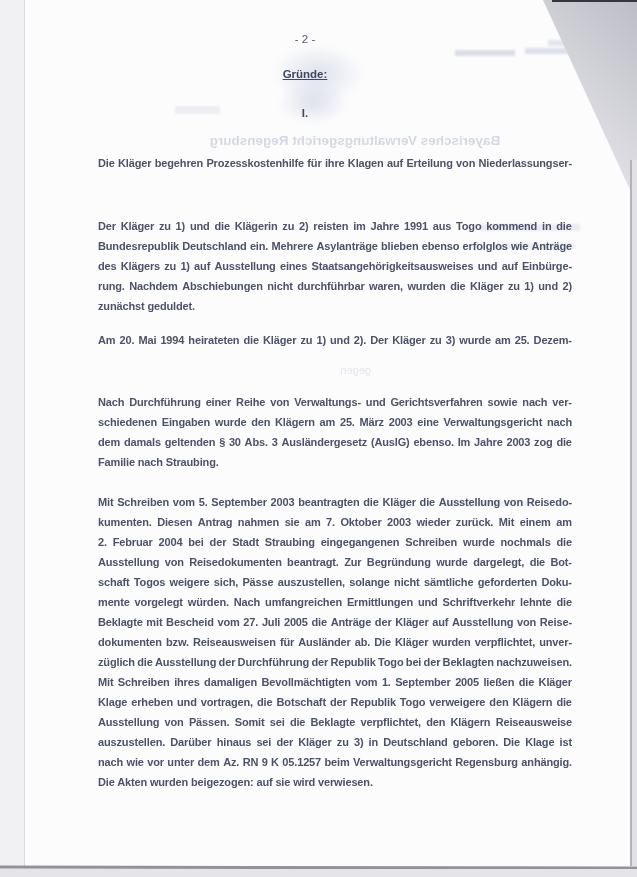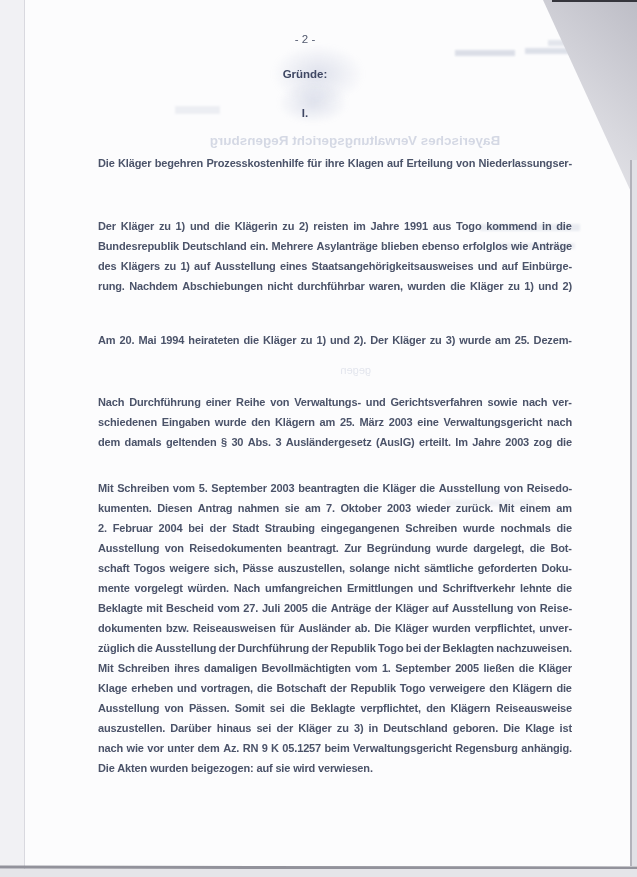--- a/index.html
+++ b/index.html
@@ -21,21 +21,21 @@
     clip-path:polygon(8px 0,102px 0,102px 205px);
     background:linear-gradient(225deg,#bdbdc6 0%,#d8d8de 50%,#f0f0f3 100%);}
   .fold-edge{position:absolute;left:552px;top:0;width:85px;height:2px;background:#35353c;}
 
   
   .textline-wrap{position:absolute;left:73px;width:474px;color:#4b5369;
     font-size:11px;letter-spacing:-0.15px;font-weight:bold;}
   .heading{position:absolute;left:73px;width:474px;text-align:center;
     transform:translateX(-30px);color:#3f4763;font-size:11.5px;line-height:20px;}
   .pagenum{font-weight:normal;color:#50586d;}
-  .gruende{font-weight:bold;}
+  .gruende{font-weight:bold;text-decoration:underline;}
   .roman{font-weight:bold;}
   .line{display:flex;justify-content:space-between;height:20px;overflow:hidden;align-items:center;}
   .line.last{display:block;white-space:nowrap;line-height:20px;}
 
   
   .mirror{position:absolute;transform:scaleX(-1);filter:blur(0.7px);pointer-events:none;}
   .mirror-header{left:120px;top:133px;width:420px;text-align:center;
     font-size:13.5px;font-weight:bold;color:#96a0bd;opacity:.38;}
   .mirror-word{left:286px;top:364px;width:60px;font-size:11px;color:#96a0bd;opacity:.25;}
   .stamp{position:absolute;border-radius:50%;filter:blur(2px);pointer-events:none;
@@ -143,20 +143,21 @@
           <span>durchführbar</span>
           <span>waren,</span>
           <span>wurden</span>
           <span>die</span>
           <span>Kläger</span>
           <span>zu</span>
           <span>1)</span>
           <span>und</span>
           <span>2)</span>
         </div>
+        <div class="line last">zunächst geduldet.</div>
       </div>
     <div class="textline-wrap" style="top:330px">
         <div class="line">
           <span>Am</span>
           <span>20.</span>
           <span>Mai</span>
           <span>1994</span>
           <span>heirateten</span>
           <span>die</span>
           <span>Kläger</span>
@@ -205,29 +206,30 @@
         <div class="line">
           <span>dem</span>
           <span>damals</span>
           <span>geltenden</span>
           <span>§</span>
           <span>30</span>
           <span>Abs.</span>
           <span>3</span>
           <span>Ausländergesetz</span>
           <span>(AuslG)</span>
-          <span>erteilt.</span>
+          <span>ebenso.</span>
           <span>Im</span>
           <span>Jahre</span>
           <span>2003</span>
           <span>zog</span>
           <span>die</span>
         </div>
+        <div class="line last">Familie nach Straubing.</div>
       </div>
-    <div class="textline-wrap" style="top:478px">
+    <div class="textline-wrap" style="top:492px">
         <div class="line">
           <span>Mit</span>
           <span>Schreiben</span>
           <span>vom</span>
           <span>5.</span>
           <span>September</span>
           <span>2003</span>
           <span>beantragten</span>
           <span>die</span>
           <span>Kläger</span>

